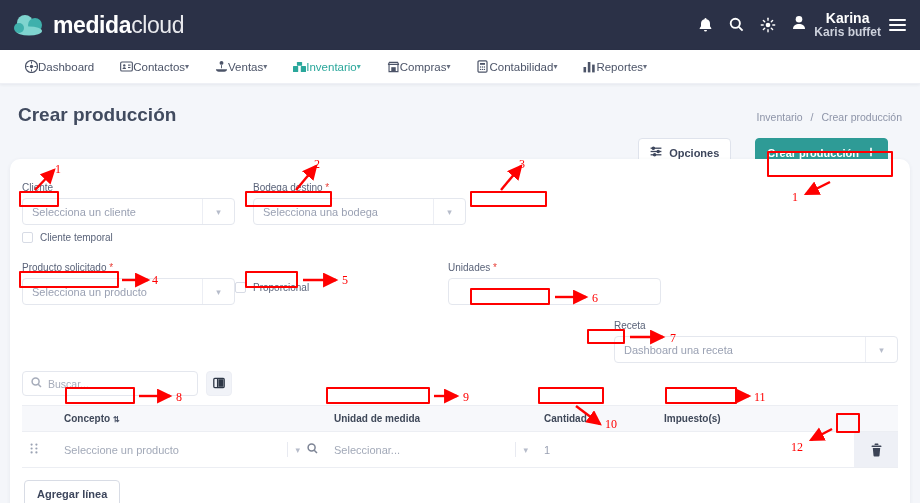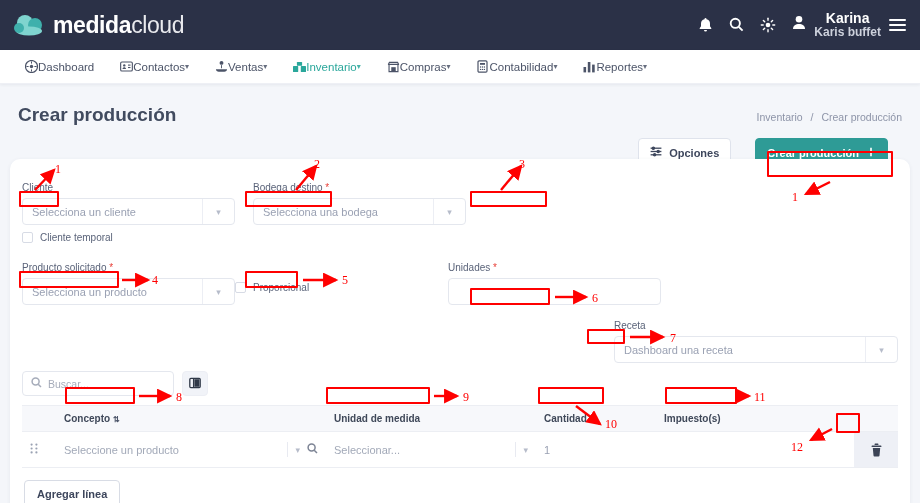--- a/index.html
+++ b/index.html
@@ -88,21 +88,21 @@
 
   .row2 { display: flex; margin-top: 14px; }
 
   
   .receta-row { display: flex; margin-top: 10px; }
   .receta-box { margin-left: auto; width: 284px; }
 
   
   .search-row { display: flex; align-items: center; gap: 8px; margin-top: 8px; }
   .search-box {
-    width: 152px; height: 25px; border: 1px solid #e4e7ee; border-radius: 4px;
+    width: 176px; height: 25px; border: 1px solid #e4e7ee; border-radius: 4px;
     display: flex; align-items: center; gap: 6px; padding: 0 8px;
     font-size: 10.5px; color: #a6acba;
   }
   .cols-btn {
     width: 26px; height: 25px; border: 1px solid #eceef4; border-radius: 4px;
     background: #f1f3f8; display: flex; align-items: center; justify-content: center;
   }
 
   
   table.lines { width: 100%; border-collapse: collapse; margin-top: 9px; }

